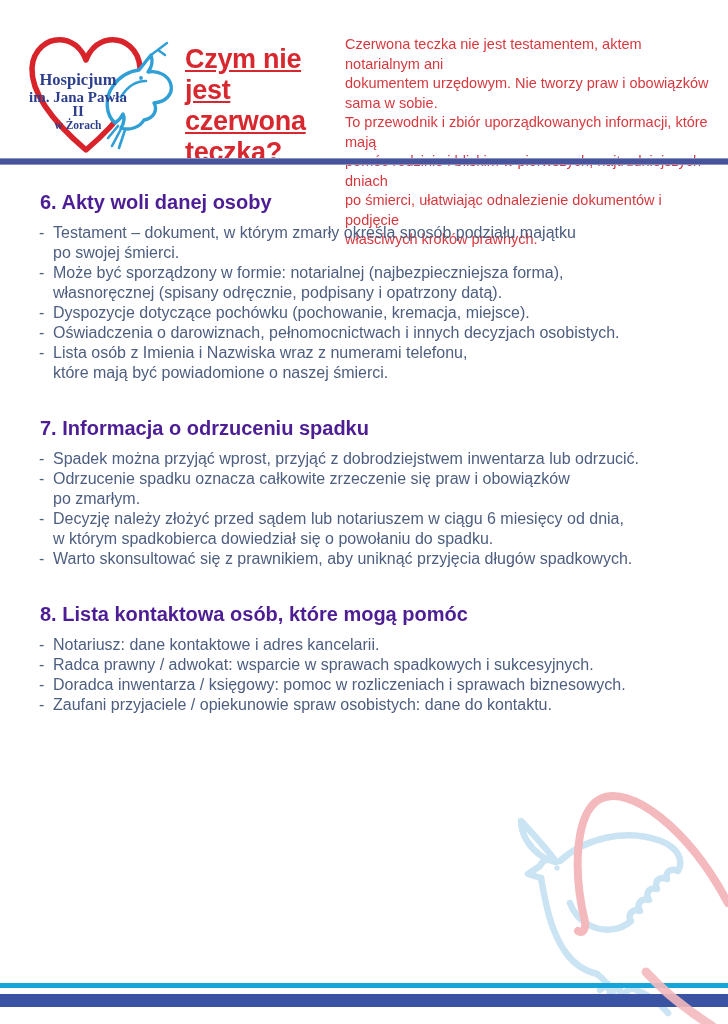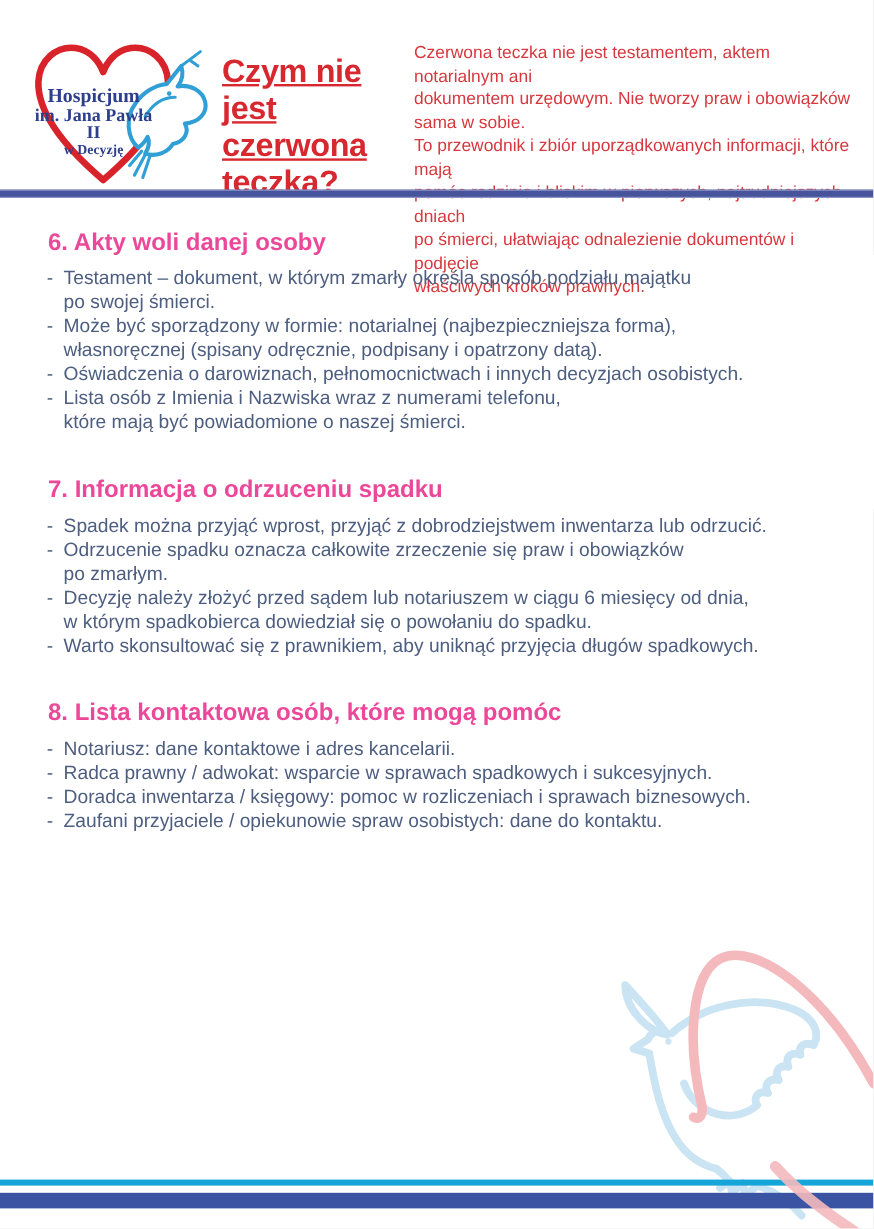--- a/index.html
+++ b/index.html
@@ -41,21 +41,21 @@
   .footer-line-cyan{
     position:absolute;left:0;top:983px;width:728px;height:5px;background:#16a5d8;
   }
   .footer-line-navy{
     position:absolute;left:0;top:994px;width:728px;height:13px;background:#3a54a3;
   }
   
   .content{position:absolute;left:38px;top:190px;width:668px;}
   .section-heading{
     margin:0 0 9px 2px;
-    color:#ec4899;font-size:20px;line-height:24px;font-weight:bold;
+    color:#4c1d95;font-size:20px;line-height:24px;font-weight:bold;
   }
   .section + .section{margin-top:33px;}
   .section ul{list-style:none;margin:0;padding:0;}
   .section li{
     position:relative;padding-left:15px;
     color:#4d5e80;font-size:16px;line-height:20px;
     white-space:pre-line;
   }
   .section li::before{
     content:"-";position:absolute;left:1px;top:0;
@@ -83,21 +83,21 @@
           <path d="M96 100 L86 112 M99 103 L90 120 M103 104 L97 122" fill="none" stroke="#2f9fd6" stroke-width="2.6" stroke-linecap="round"></path>
 
           <path d="M129 29 L145 17 M136 24 L143 29" fill="none" stroke="#2f9fd6" stroke-width="2.4" stroke-linecap="round"></path>
 
           <circle cx="119" cy="52" r="1.9" fill="#2f9fd6"></circle>
         </svg>
       </span>
       <div class="logo-text">
         <div class="logo-line1">Hospicjum</div>
         <div class="logo-line2">im. Jana Pawła II</div>
-        <div class="logo-line3">w Decyzję</div>
+        <div class="logo-line3">w Żorach</div>
       </div>
     </div>
 
     <h1 class="page-title">Czym nie jest
 czerwona
 teczka?</h1>
 
     <p class="intro">Czerwona teczka nie jest testamentem, aktem notarialnym ani
 dokumentem urzędowym. Nie tworzy praw i obowiązków
 sama w sobie.
@@ -141,20 +141,21 @@
 
   <main class="content">
 
     <section class="section">
       <h2 class="section-heading">6. Akty woli danej osoby</h2>
       <ul>
         <li>Testament – dokument, w którym zmarły określa sposób podziału majątku
 po swojej śmierci.</li>
         <li>Może być sporządzony w formie: notarialnej (najbezpieczniejsza forma),
 własnoręcznej (spisany odręcznie, podpisany i opatrzony datą).</li>
+        <li>Dyspozycje dotyczące pochówku (pochowanie, kremacja, miejsce).</li>
         <li>Oświadczenia o darowiznach, pełnomocnictwach i innych decyzjach osobistych.</li>
         <li>Lista osób z Imienia i Nazwiska wraz z numerami telefonu,
 które mają być powiadomione o naszej śmierci.</li>
       </ul>
     </section>
 
     <section class="section">
       <h2 class="section-heading">7. Informacja o odrzuceniu spadku</h2>
       <ul>
         <li>Spadek można przyjąć wprost, przyjąć z dobrodziejstwem inwentarza lub odrzucić.</li>

